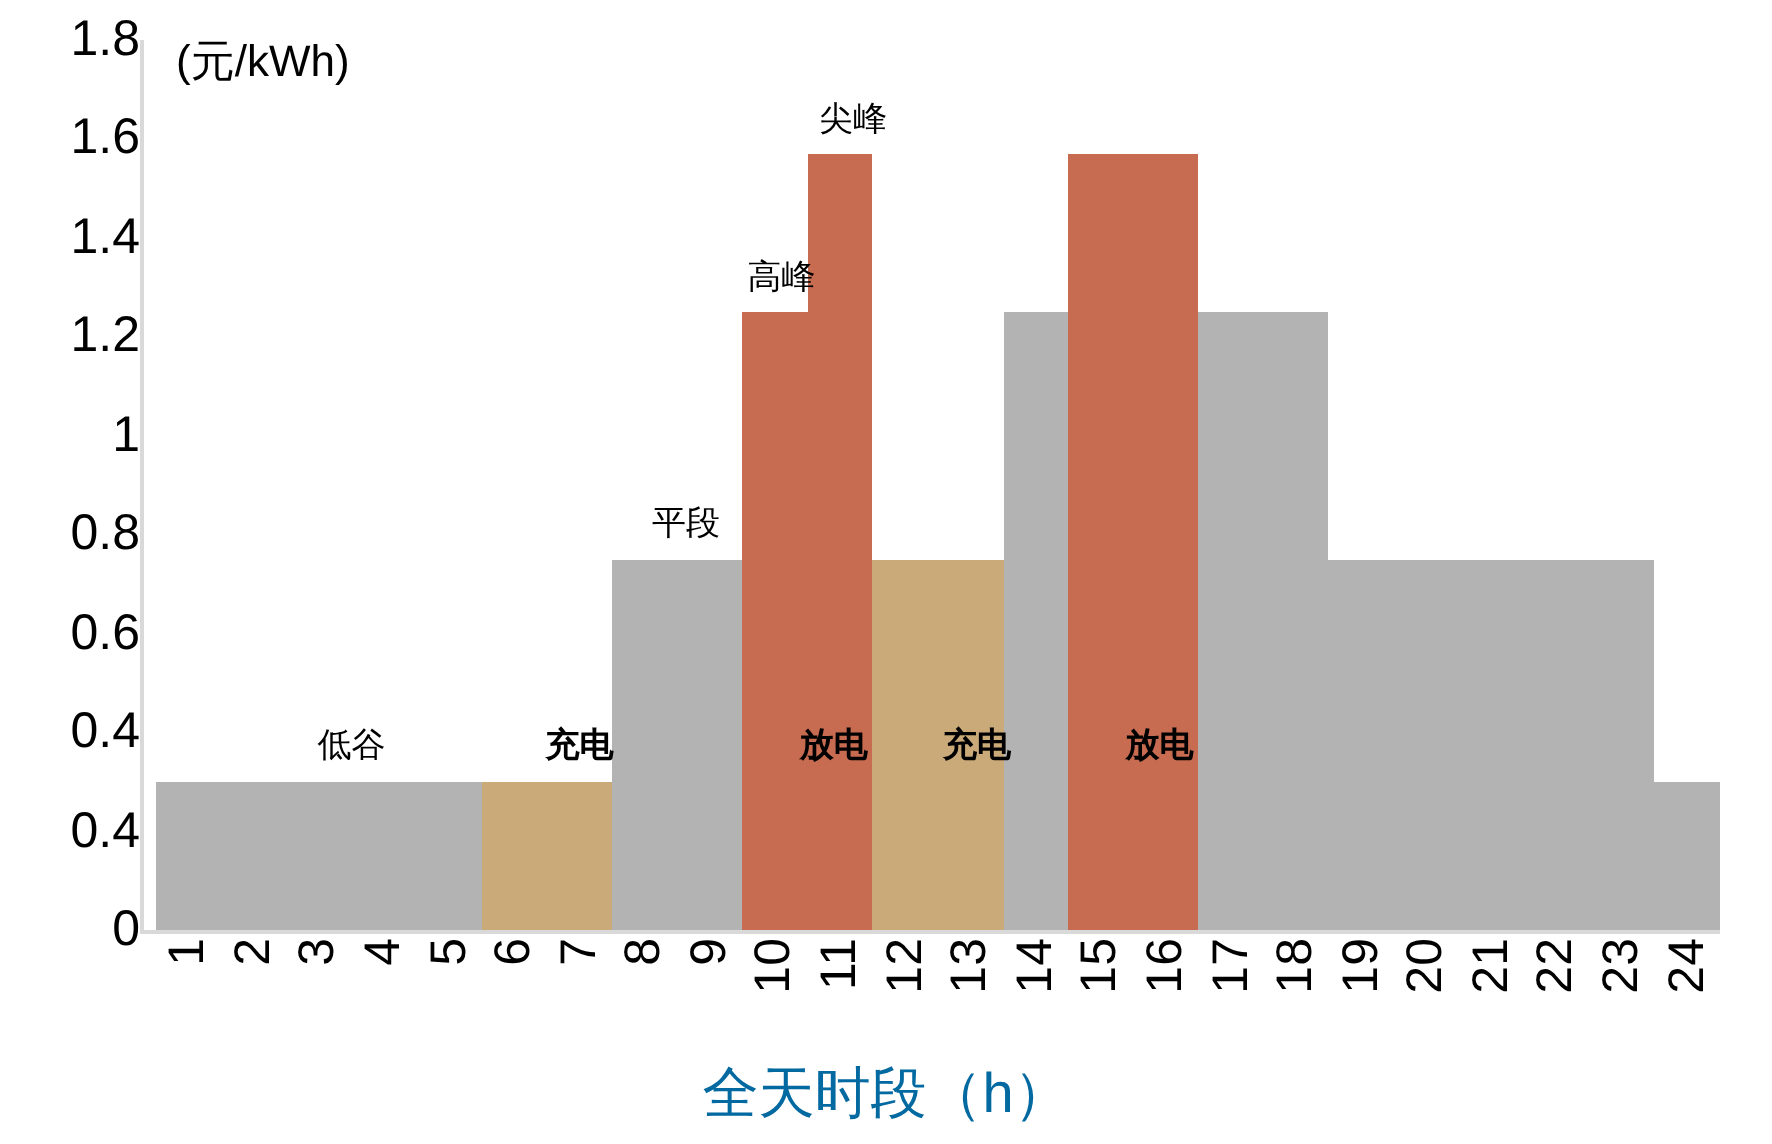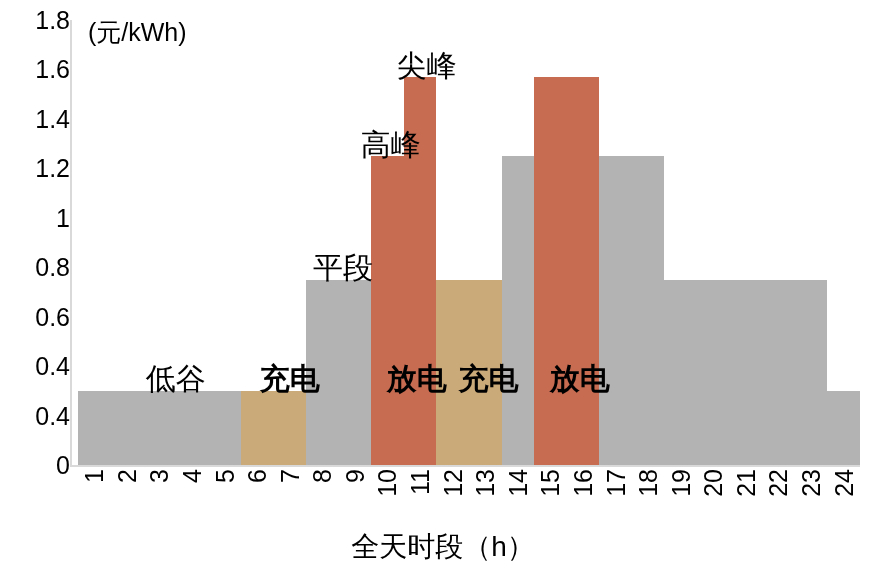--- a/index.html
+++ b/index.html
@@ -23,38 +23,38 @@
   .axis-line-y{
     position:absolute;left:70px;top:20px;width:2px;height:446px;background:#d9d9d9;
   }
   .axis-line-x{
     position:absolute;left:70px;top:465px;width:790px;height:2px;background:#d9d9d9;
   }
 
   
   .unit-label{
     position:absolute;left:88px;top:16px;
-    font-size:25px;color:#000;white-space:nowrap;
+    font-size:22px;color:#000;white-space:nowrap;
   }
 
   
   .plot{
     position:absolute;left:78px;top:20px;
     width:782px;height:445px;
   }
   .bars{
     position:absolute;left:0;bottom:0;width:100%;height:445px;
     display:flex;align-items:flex-end;
   }
   .bar{flex:1 1 0;}
 
   
   .annot{
     position:absolute;
-    font-size:30px;color:#000;
+    font-size:17px;color:#000;
     white-space:nowrap;
     line-height:1;
     transform:translateX(-50%);
   }
   .annot.bold{font-weight:bold;}
 
   
   .x-ticks{
     position:absolute;left:78px;top:467px;width:782px;height:58px;
     display:flex;
@@ -67,21 +67,21 @@
     font-size:25px;color:#000;line-height:1;
     transform-origin:left top;
     transform:rotate(-90deg) translate(-100%,-50%);
     white-space:nowrap;
   }
 
   
   .x-title{
     position:absolute;left:0;top:528px;width:886px;
     text-align:center;
-    font-size:28px;color:#000000;
+    font-size:28px;color:#0369a1;
     white-space:nowrap;
   }
 </style>
 </head>
 <body>
 
 <div id="chart-root">
 
   <div class="axis-line-y"></div>
   <div class="axis-line-x"></div>

